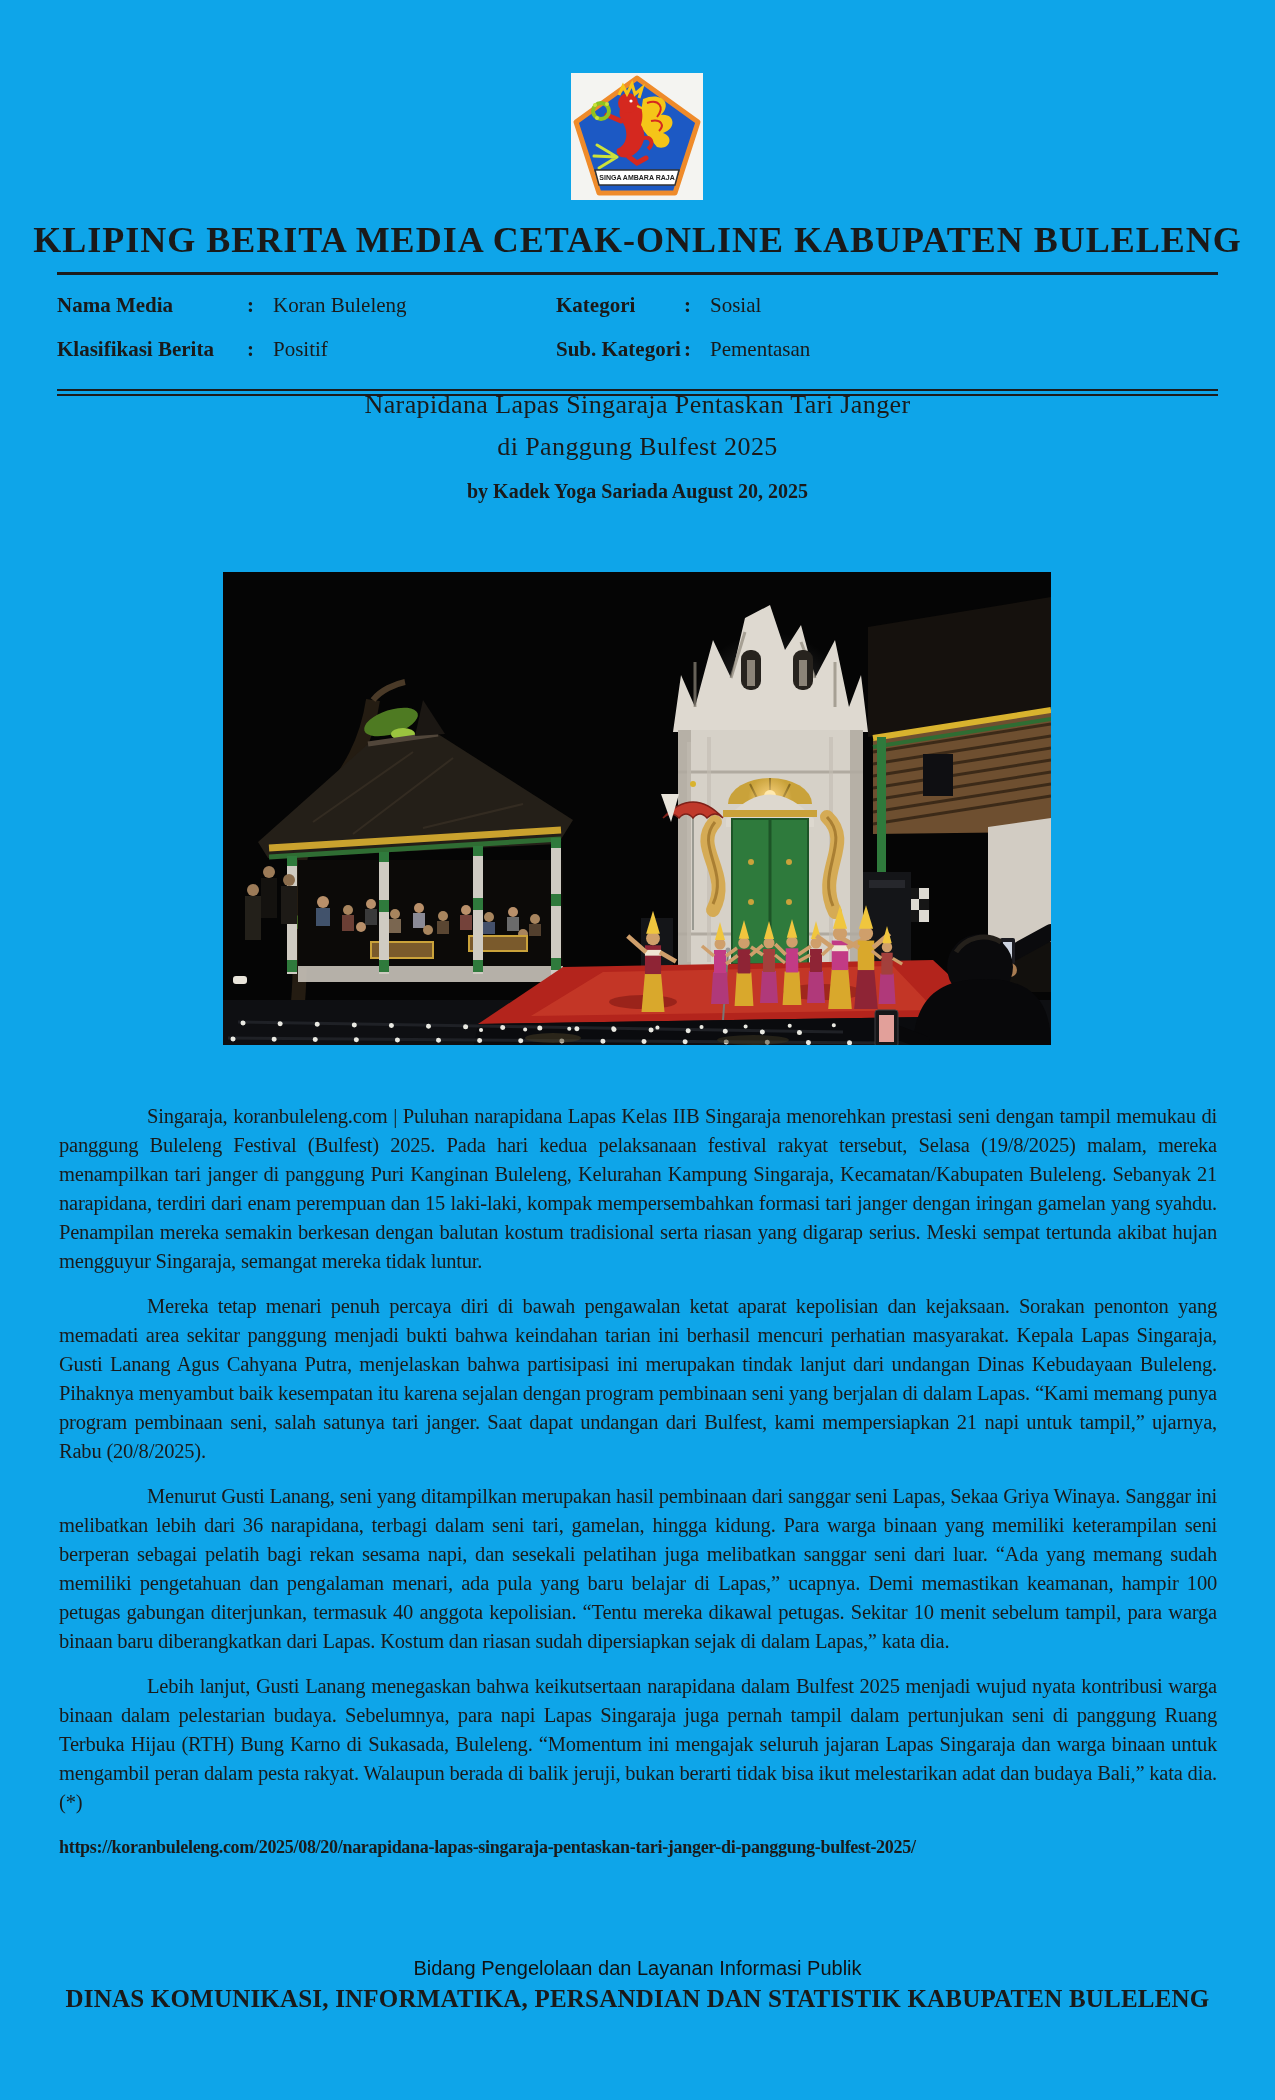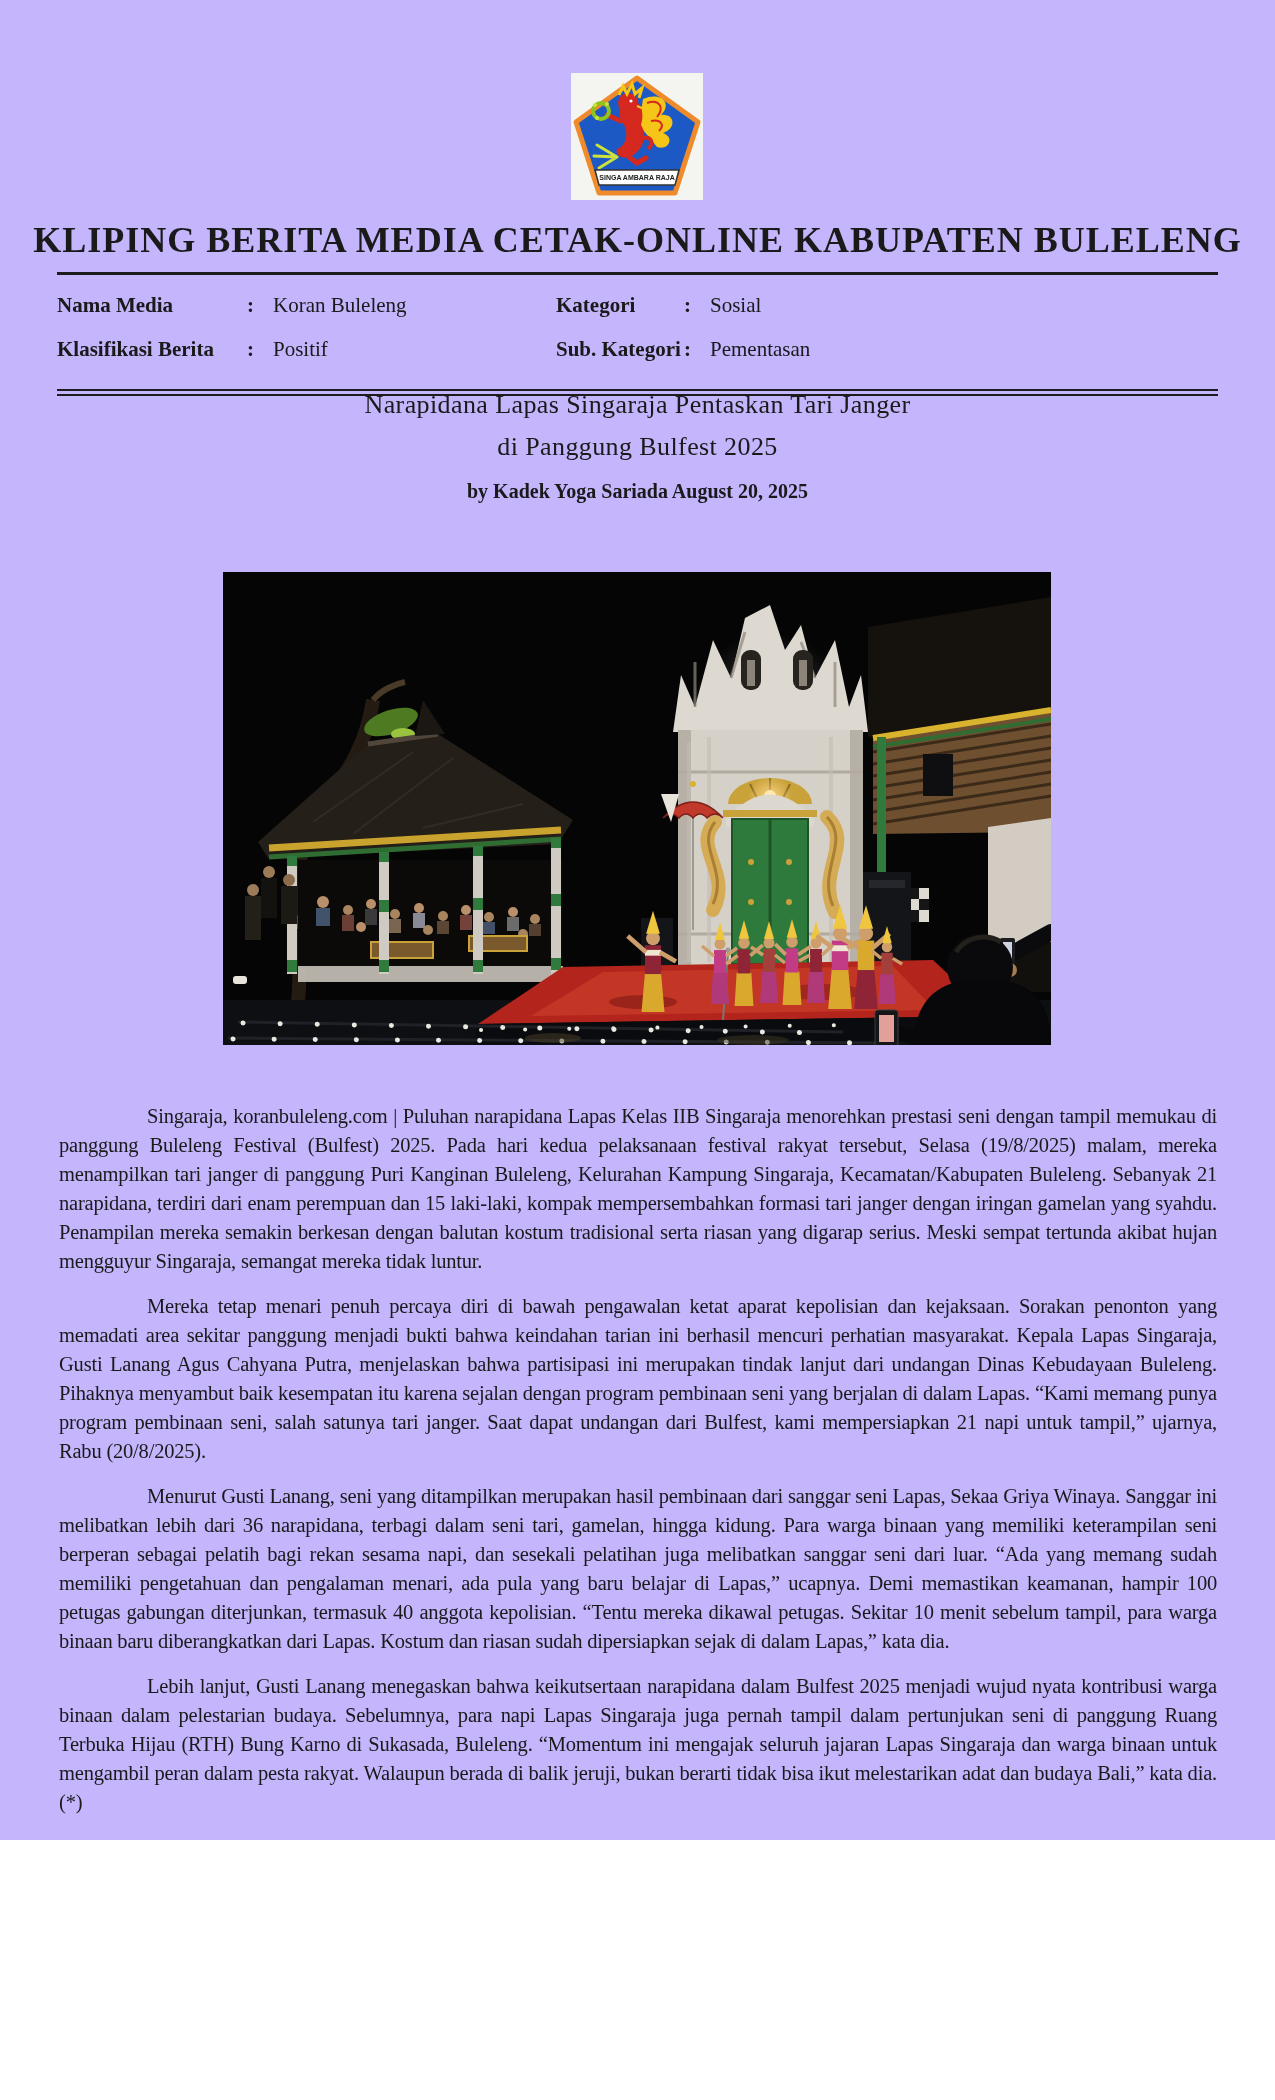--- a/index.html
+++ b/index.html
@@ -1,16 +1,16 @@
 <!DOCTYPE html>
 <html><head>
 <meta charset="utf-8">
 <style>
   html,body{margin:0;padding:0;background:#ffffff;}
-  .page{position:relative;width:1275px;height:1840px;background:#c4b5fd;overflow:hidden;
+  .page{position:relative;width:1275px;height:2100px;background:#0ea5e9;overflow:hidden;
         font-family:"Liberation Serif",serif;color:#1a1a1a;}
 
   
   .logo{position:absolute;top:73px;left:571px;width:132px;height:127px;background:#f4f4f1;}
   .logo svg{display:block;width:100%;height:100%;}
 
   
   .main-heading{position:absolute;top:219px;left:0;width:1275px;text-align:center;
                 font-size:36px;font-weight:bold;letter-spacing:1px;white-space:nowrap;}
 
@@ -393,19 +393,21 @@
         <rect x="656" y="443" width="15" height="27" fill="#e2a09a"></rect>
       </g>
     </svg>
   </div>
 
   <div class="article-body">
     <p>Singaraja, koranbuleleng.com | Puluhan narapidana Lapas Kelas IIB Singaraja menorehkan prestasi seni dengan tampil memukau di panggung Buleleng Festival (Bulfest) 2025. Pada hari kedua pelaksanaan festival rakyat tersebut, Selasa (19/8/2025) malam, mereka menampilkan tari janger di panggung Puri Kanginan Buleleng, Kelurahan Kampung Singaraja, Kecamatan/Kabupaten Buleleng. Sebanyak 21 narapidana, terdiri dari enam perempuan dan 15 laki-laki, kompak mempersembahkan formasi tari janger dengan iringan gamelan yang syahdu. Penampilan mereka semakin berkesan dengan balutan kostum tradisional serta riasan yang digarap serius. Meski sempat tertunda akibat hujan mengguyur Singaraja, semangat mereka tidak luntur.</p>
     <p>Mereka tetap menari penuh percaya diri di bawah pengawalan ketat aparat kepolisian dan kejaksaan. Sorakan penonton yang memadati area sekitar panggung menjadi bukti bahwa keindahan tarian ini berhasil mencuri perhatian masyarakat. Kepala Lapas Singaraja, Gusti Lanang Agus Cahyana Putra, menjelaskan bahwa partisipasi ini merupakan tindak lanjut dari undangan Dinas Kebudayaan Buleleng. Pihaknya menyambut baik kesempatan itu karena sejalan dengan program pembinaan seni yang berjalan di dalam Lapas. “Kami memang punya program pembinaan seni, salah satunya tari janger. Saat dapat undangan dari Bulfest, kami mempersiapkan 21 napi untuk tampil,” ujarnya, Rabu (20/8/2025).</p>
     <p>Menurut Gusti Lanang, seni yang ditampilkan merupakan hasil pembinaan dari sanggar seni Lapas, Sekaa Griya Winaya. Sanggar ini melibatkan lebih dari 36 narapidana, terbagi dalam seni tari, gamelan, hingga kidung. Para warga binaan yang memiliki keterampilan seni berperan sebagai pelatih bagi rekan sesama napi, dan sesekali pelatihan juga melibatkan sanggar seni dari luar. “Ada yang memang sudah memiliki pengetahuan dan pengalaman menari, ada pula yang baru belajar di Lapas,” ucapnya. Demi memastikan keamanan, hampir 100 petugas gabungan diterjunkan, termasuk 40 anggota kepolisian. “Tentu mereka dikawal petugas. Sekitar 10 menit sebelum tampil, para warga binaan baru diberangkatkan dari Lapas. Kostum dan riasan sudah dipersiapkan sejak di dalam Lapas,” kata dia.</p>
     <p>Lebih lanjut, Gusti Lanang menegaskan bahwa keikutsertaan narapidana dalam Bulfest 2025 menjadi wujud nyata kontribusi warga binaan dalam pelestarian budaya. Sebelumnya, para napi Lapas Singaraja juga pernah tampil dalam pertunjukan seni di panggung Ruang Terbuka Hijau (RTH) Bung Karno di Sukasada, Buleleng. “Momentum ini mengajak seluruh jajaran Lapas Singaraja dan warga binaan untuk mengambil peran dalam pesta rakyat. Walaupun berada di balik jeruji, bukan berarti tidak bisa ikut melestarikan adat dan budaya Bali,” kata dia.(*)</p>
+    <a class="source-url">https://koranbuleleng.com/2025/08/20/narapidana-lapas-singaraja-pentaskan-tari-janger-di-panggung-bulfest-2025/</a>
   </div>
 
   <div class="footer">
+    <div class="footer-line1">Bidang Pengelolaan dan Layanan Informasi Publik</div>
     <div class="footer-line2">DINAS KOMUNIKASI, INFORMATIKA, PERSANDIAN DAN STATISTIK KABUPATEN BULELENG</div>
   </div>
 
 </div>
 
 </body></html>

